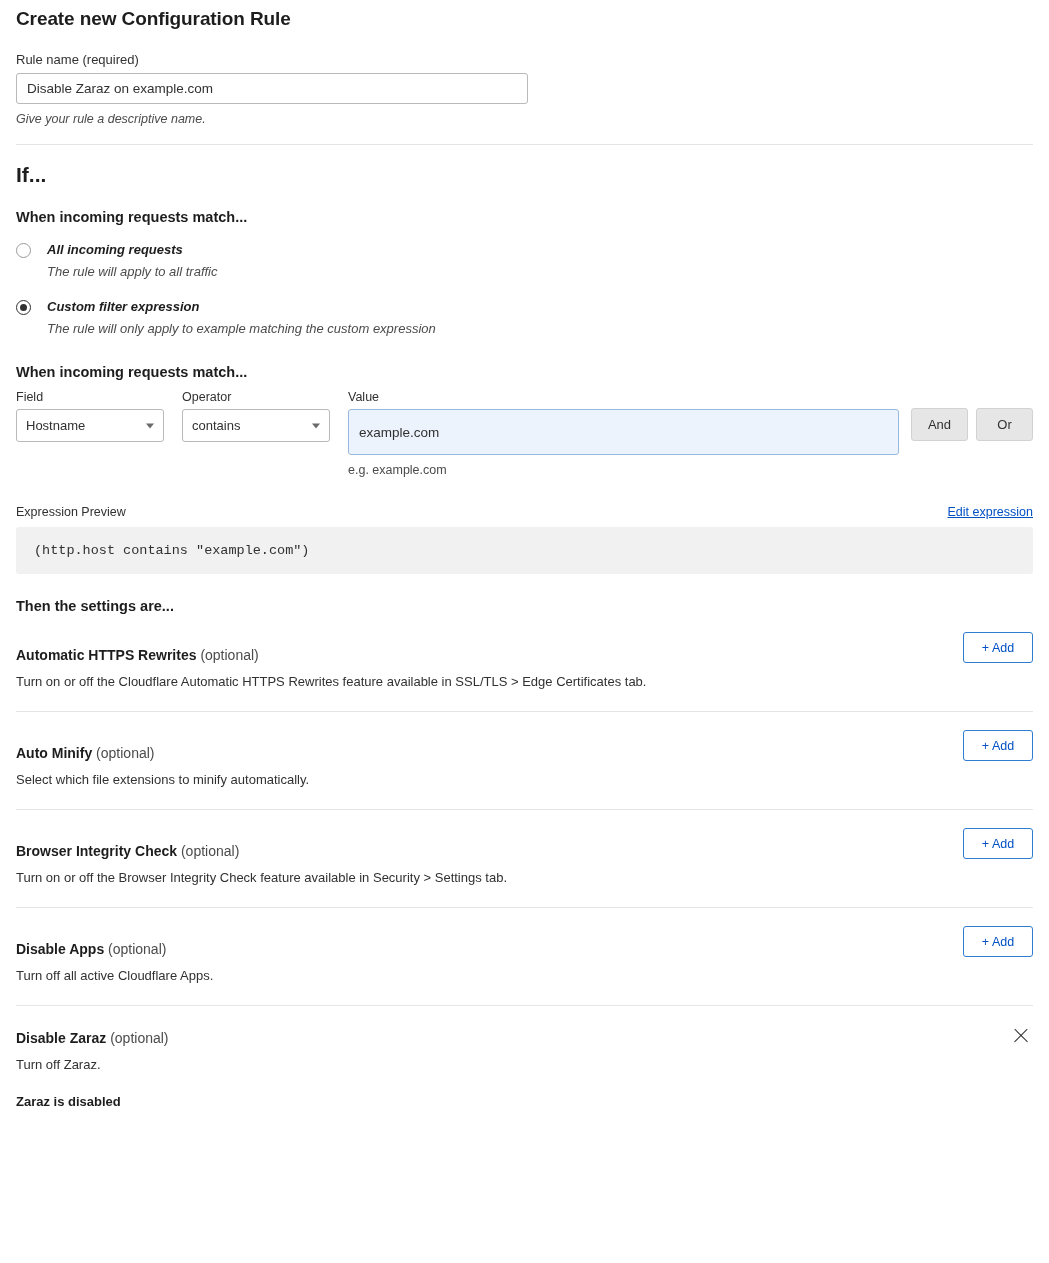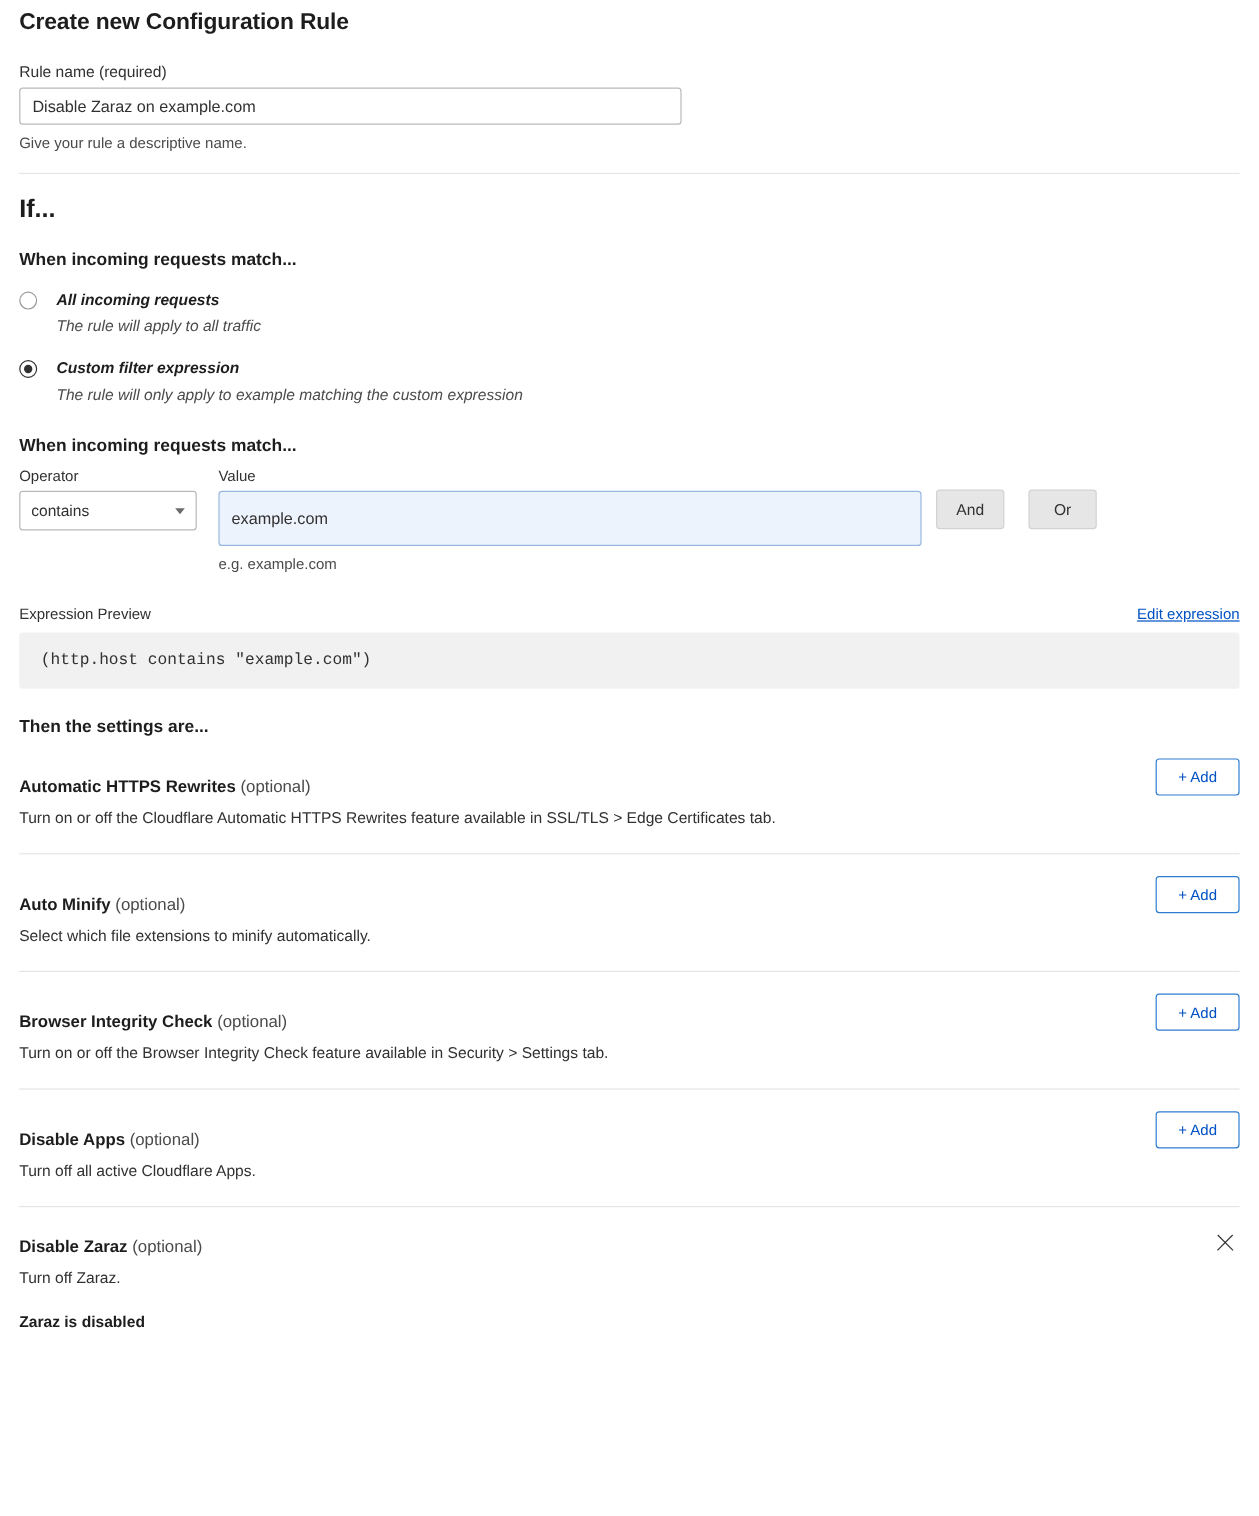--- a/index.html
+++ b/index.html
@@ -26,35 +26,36 @@
     margin: 8px 0 0 0;
     letter-spacing: -0.1px;
   }
   .field-label {
     font-size: 13px;
     color: #313131;
     margin-top: 22px;
     margin-bottom: 6px;
   }
   .rule-name-input {
-    width: 552px;
+    width: 512px;
     height: 31px;
     border: 1px solid #b9b9b9;
     border-radius: 3px;
     padding: 4px 10px;
     font-size: 13.5px;
     font-family: "Liberation Sans", sans-serif;
     color: #313131;
     background: #fff;
     outline: none;
   }
   .helper-text {
     font-size: 12.5px;
     color: #4b4b4b;
     margin-top: 8px;
+    font-style: italic;
   }
   .divider {
     border: 0;
     border-top: 1px solid #e5e5e5;
     margin: 18px 0 0 0;
   }
   .section-heading {
     font-size: 21px;
     font-weight: bold;
     color: #1d1d1d;
@@ -155,21 +156,21 @@
     font-size: 13.5px;
     font-family: "Liberation Sans", sans-serif;
     color: #313131;
     outline: none;
   }
   .value-help {
     font-size: 12.5px;
     color: #4b4b4b;
     margin-top: 8px;
   }
-  .logic-btns { display: flex; gap: 20px; margin-top: 18px; }
+  .logic-btns { display: flex; gap: 8px; margin-top: 18px; }
   .logic-btn {
     min-width: 57px;
     height: 33px;
     background: #e6e6e6;
     border: 1px solid #d2d2d2;
     border-radius: 3px;
     font-size: 13px;
     color: #313131;
     display: flex;
     align-items: center;
@@ -298,20 +299,27 @@
       <span class="radio-texts">
         <span class="radio-title">Custom filter expression</span>
         <span class="radio-desc">The rule will only apply to example matching the custom expression</span>
       </span>
     </div>
   </div>
 
   <div class="subsection-heading" style="margin-top:26px;">When incoming requests match...</div>
 
   <div class="filter-row">
+    <div class="field-col">
+      <span class="col-label">Field</span>
+      <div class="select-box">
+        <span>Hostname</span>
+        <span class="caret"></span>
+      </div>
+    </div>
     <div class="operator-col">
       <span class="col-label">Operator</span>
       <div class="select-box">
         <span>contains</span>
         <span class="caret"></span>
       </div>
     </div>
     <div class="value-col">
       <span class="col-label">Value</span>
       <input class="value-input" type="text" value="example.com" style="">

